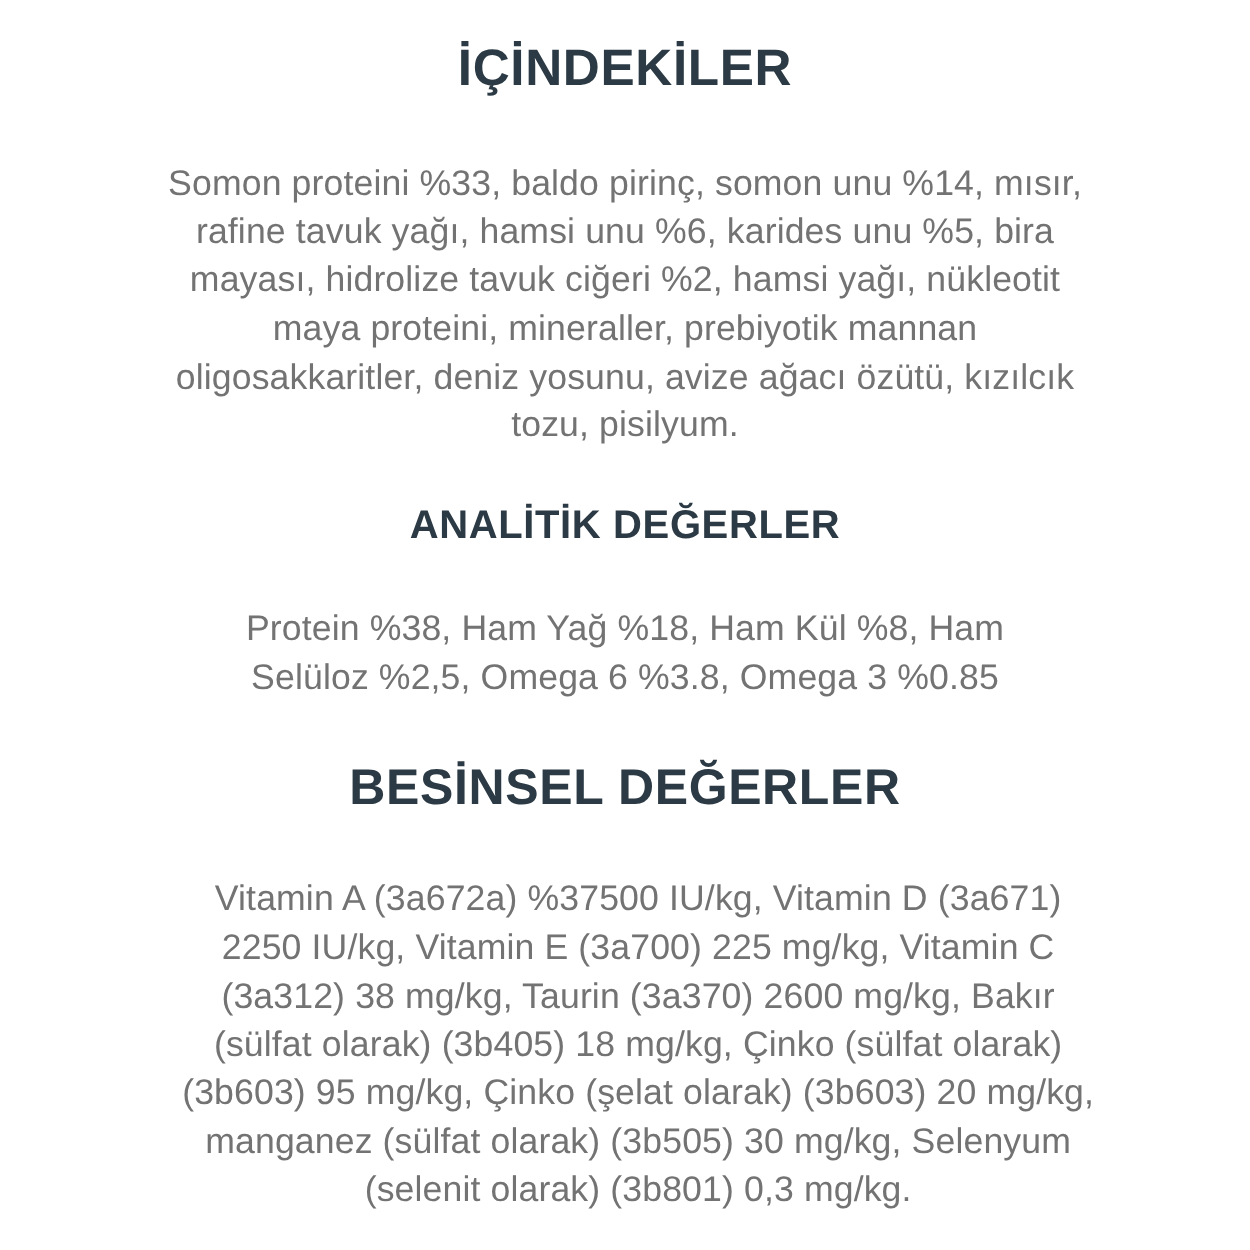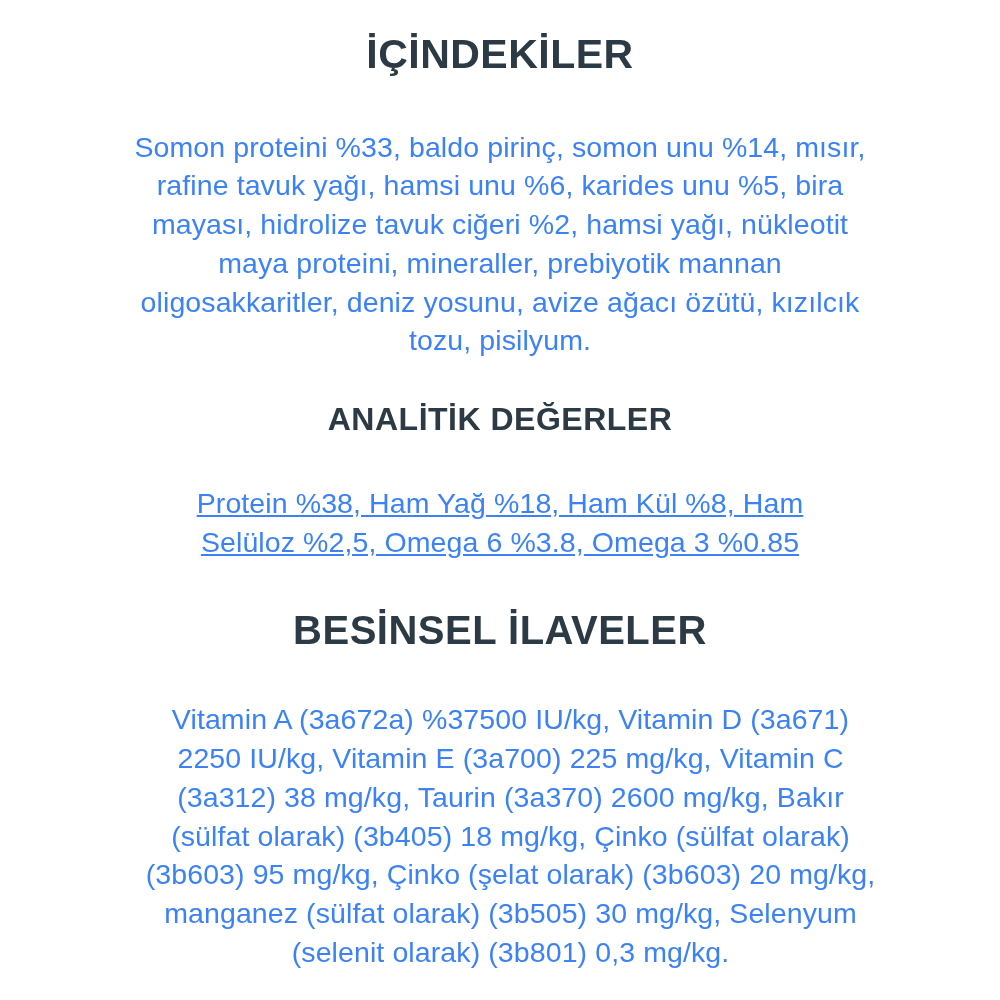--- a/index.html
+++ b/index.html
@@ -50,30 +50,29 @@
   }
   .h-additives {
     font-size: 40px;
     margin: 0 0 20px 0;
   }
 
   .body-text {
     font-size: 28.5px;
     line-height: 1.36;
     text-align: center;
-    color: #3b82f6;
+    color: #737373;
     letter-spacing: 0.1px;
   }
 
   .ingredients-text {
     max-width: 740px;
   }
   .analytical-text {
     max-width: 680px;
-    text-decoration: underline;
   }
   .additives-text {
     max-width: 730px;
     margin-left: 21px;
   }
 
   .gap-1 { height: 52px; }
   .gap-2 { height: 66px; }
 </style>
 </head>
@@ -89,17 +88,17 @@
   <div class="gap-1"></div>
 
   <div class="section">
     <h1 class="heading h-analytical">ANALİTİK DEĞERLER</h1>
     <p class="body-text analytical-text">Protein %38, Ham Yağ %18, Ham Kül %8, Ham Selüloz %2,5, Omega 6 %3.8, Omega 3 %0.85</p>
   </div>
 
   <div class="gap-2"></div>
 
   <div class="section">
-    <h1 class="heading h-additives">BESİNSEL İLAVELER</h1>
+    <h1 class="heading h-additives">BESİNSEL DEĞERLER</h1>
     <p class="body-text additives-text">Vitamin A (3a672a) %37500 IU/kg, Vitamin D (3a671) 2250 IU/kg, Vitamin E (3a700) 225 mg/kg, Vitamin C (3a312) 38 mg/kg, Taurin (3a370) 2600 mg/kg, Bakır (sülfat olarak) (3b405) 18 mg/kg, Çinko (sülfat olarak) (3b603) 95 mg/kg, Çinko (şelat olarak) (3b603) 20 mg/kg, manganez (sülfat olarak) (3b505) 30 mg/kg, Selenyum (selenit olarak) (3b801) 0,3 mg/kg.</p>
   </div>
 
 </div>
 
 </body></html>

